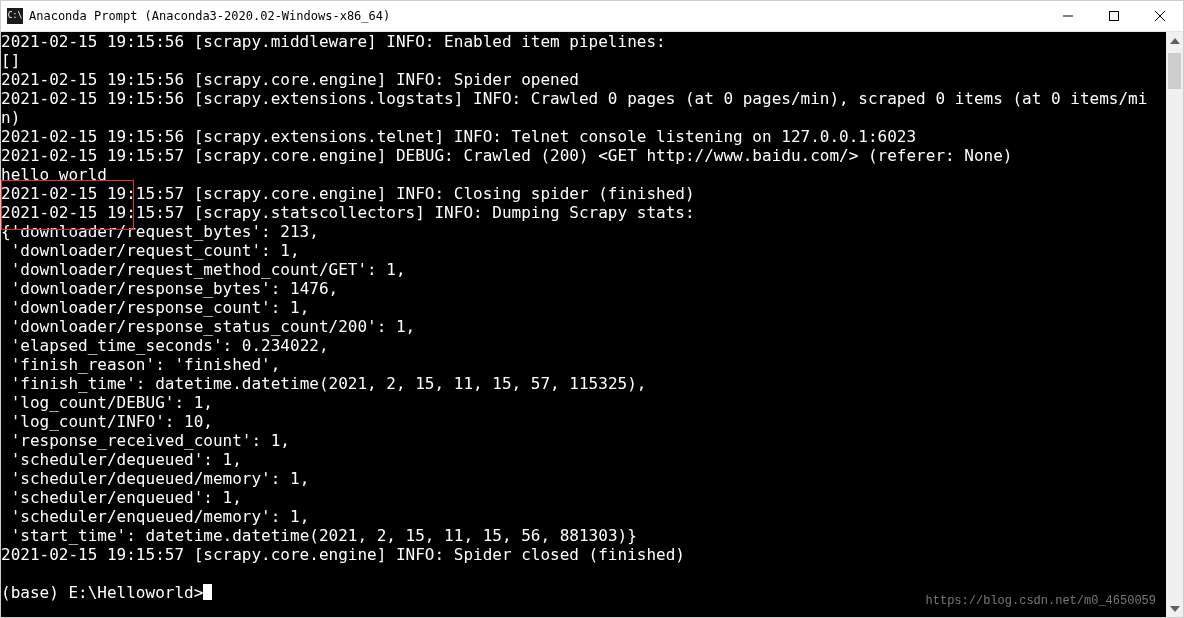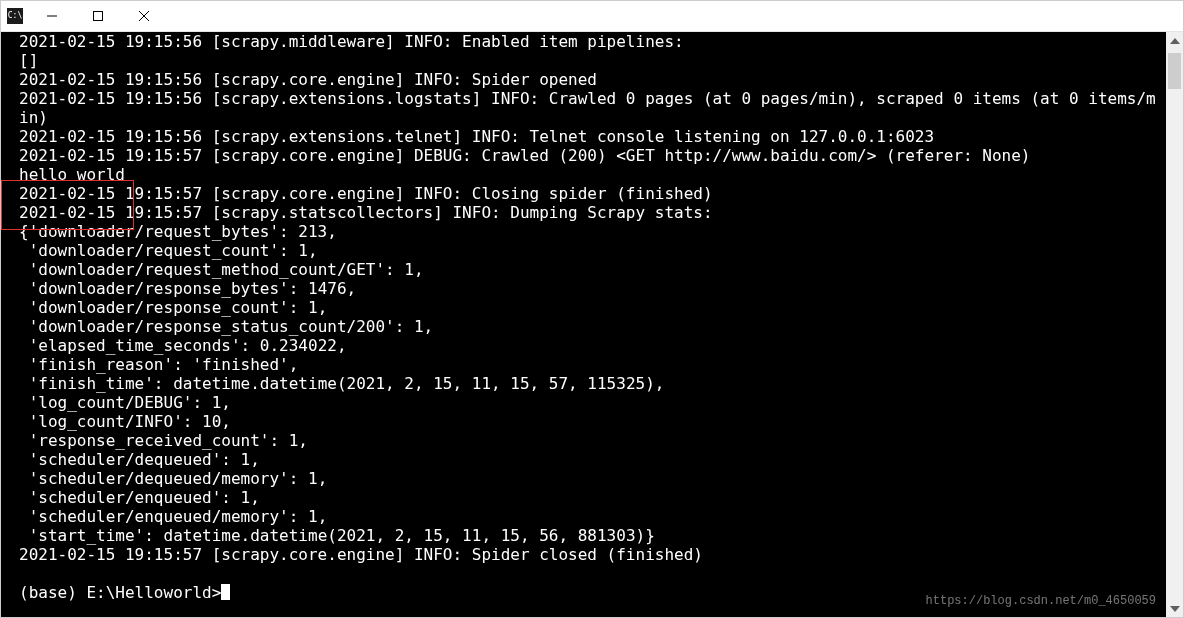--- a/index.html
+++ b/index.html
@@ -25,21 +25,21 @@
   .winbtns{display:flex;height:100%}
   .winbtn{
     width:46px;height:100%;display:flex;align-items:center;
     justify-content:center;font-size:12px;color:#000;
   }
   .winbtn svg{stroke:#000;fill:none;stroke-width:1}
   .client{
     flex:1;display:flex;background:#000;min-height:0;
   }
   .terminal{
-    flex:1;padding:0 2px 2px 18px;color:#fff;font-family:"NSimSun","SimSun","MS Gothic","Consolas",monospace;
+    flex:1;padding:0 2px 2px 0;color:#fff;font-family:"NSimSun","SimSun","MS Gothic","Consolas",monospace;
     font-size:16px;line-height:19px;white-space:pre-wrap;
     word-break:break-all;position:relative;
   }
   .highlight-box{
     position:absolute;border:1px solid #e03030;pointer-events:none;
   }
   .scrollbar{
     flex:0 0 17px;background:#f0f0f0;display:flex;flex-direction:column;
   }
   .sbbtn{
@@ -58,20 +58,21 @@
   .cursor{
     display:inline-block;width:9px;height:16px;background:#fff;vertical-align:-2px;
   }
 </style>
 </head>
 <body>
 
 <div class="window">
   <div class="titlebar">
     <span class="icon">C:\</span>
+    <span class="title">Anaconda Prompt (Anaconda3-2020.02-Windows-x86_64)</span>
     <div class="winbtns">
       <div class="winbtn">
         <svg width="10" height="10">
             <line x1="0" y1="5" x2="10" y2="5"></line>
           </svg>
       </div>
       <div class="winbtn">
         <svg width="10" height="10">
             <rect x="0.5" y="0.5" width="9" height="9"></rect>
           </svg>

